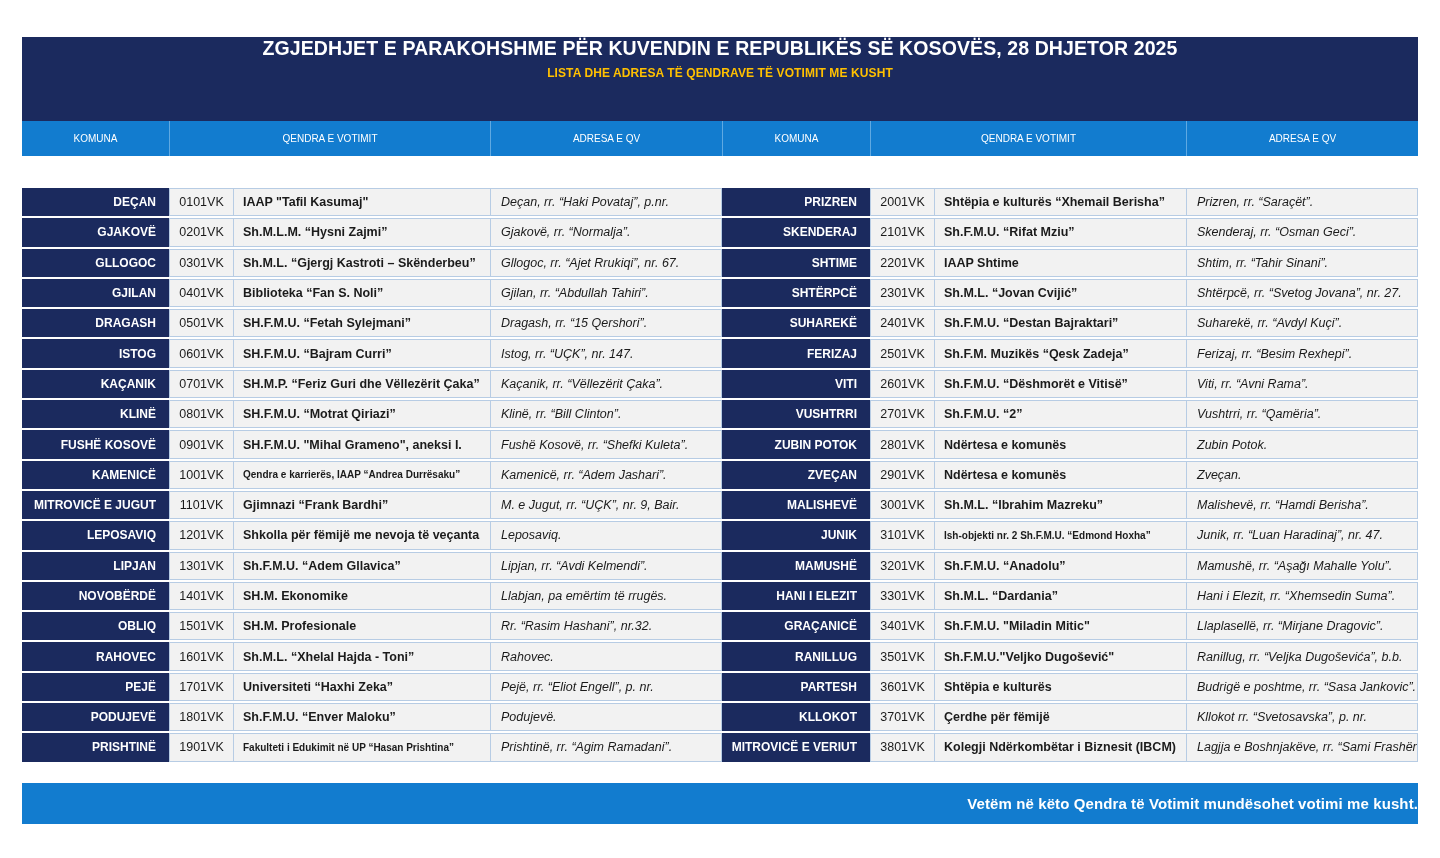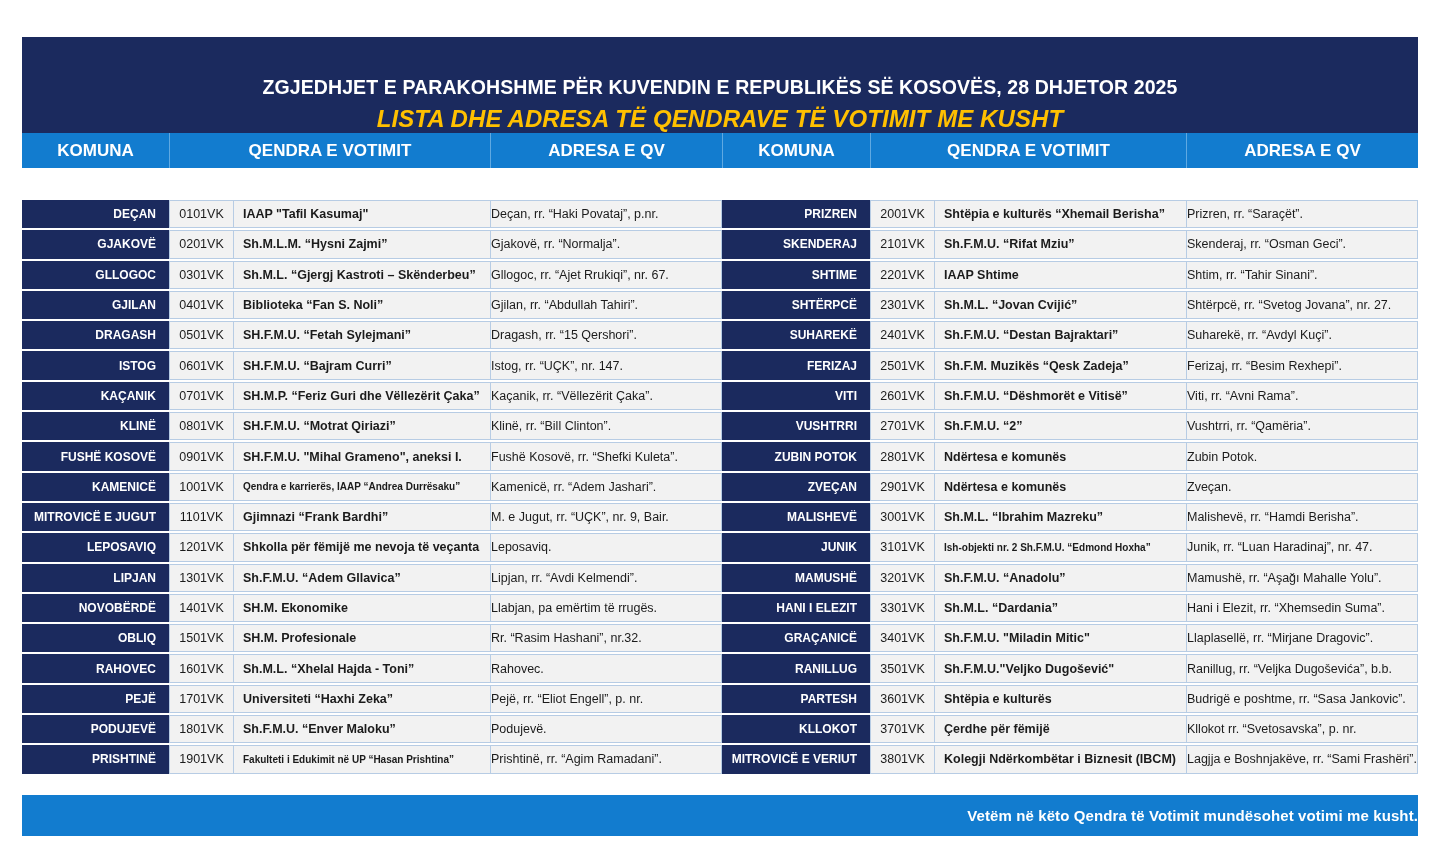--- a/index.html
+++ b/index.html
@@ -8,42 +8,42 @@
     --gold:#ffc000;
     --row-bg:#f2f2f2;
     --row-border:#b7cce4;
     --ink:#1b1b1b;
   }
   *{box-sizing:border-box;margin:0;padding:0;}
   html,body{width:1440px;height:858px;background:#ffffff;overflow:hidden;
     font-family:"Liberation Sans","DejaVu Sans",sans-serif;}
   .sheet{position:absolute;left:22px;top:37px;width:1396px;}
   
-  .titlebar{background:var(--navy);height:96px;display:flex;flex-direction:column;
-    align-items:center;justify-content:flex-end;gap:6px;}
+  .titlebar{background:var(--navy);height:84px;display:flex;flex-direction:column;
+    align-items:center;justify-content:flex-start;gap:6px;}
   .title{color:#ffffff;font-size:19.5px;font-weight:bold;letter-spacing:.1px;}
-  .subtitle{color:var(--gold);font-size:24px;font-weight:bold;letter-spacing:.1px;font-style:italic;}
+  .subtitle{color:var(--gold);font-size:12px;font-weight:bold;letter-spacing:.1px;}
   
   .colheads{display:grid;grid-template-columns:147px 321px 232px 148px 316px 232px;
     background:var(--blue);height:35px;}
-  .colhead{color:#ffffff;font-weight:bold;font-size:17px;display:flex;
+  .colhead{color:#ffffff;font-weight:normal;font-size:10px;display:flex;
     align-items:center;justify-content:center;border-left:1px solid #5fa9e2;}
   .colhead:first-child{border-left:none;}
   
   .tbl{margin-top:32px;display:flex;flex-direction:column;gap:2px;}
   .row{display:grid;grid-template-columns:147px 64px 257px 232px 148px 64px 252px 232px;
     height:28.3px;}
   .cell{display:flex;align-items:center;font-size:12.5px;color:var(--ink);
     background:var(--row-bg);border:1px solid var(--row-border);overflow:hidden;white-space:nowrap;}
   .cell.muni{background:var(--navy);border:none;color:#ffffff;font-weight:bold;
     font-size:12px;justify-content:flex-end;padding-right:13px;}
   .cell.code{justify-content:center;border-right:none;}
   .cell.center{font-weight:bold;padding-left:9px;border-right:none;}
   .cell.center.small{font-size:10px;}
-  .cell.addr{}
+  .cell.addr{padding-left:10px;font-style:italic;}
   
   .footbar{margin-top:21px;background:var(--blue);height:41px;display:flex;
     align-items:center;justify-content:flex-end;}
   .footnote{color:#ffffff;font-weight:bold;font-size:15px;letter-spacing:.1px;}
 </style>
 </head>
 <body>
 
 <div class="sheet">
 

